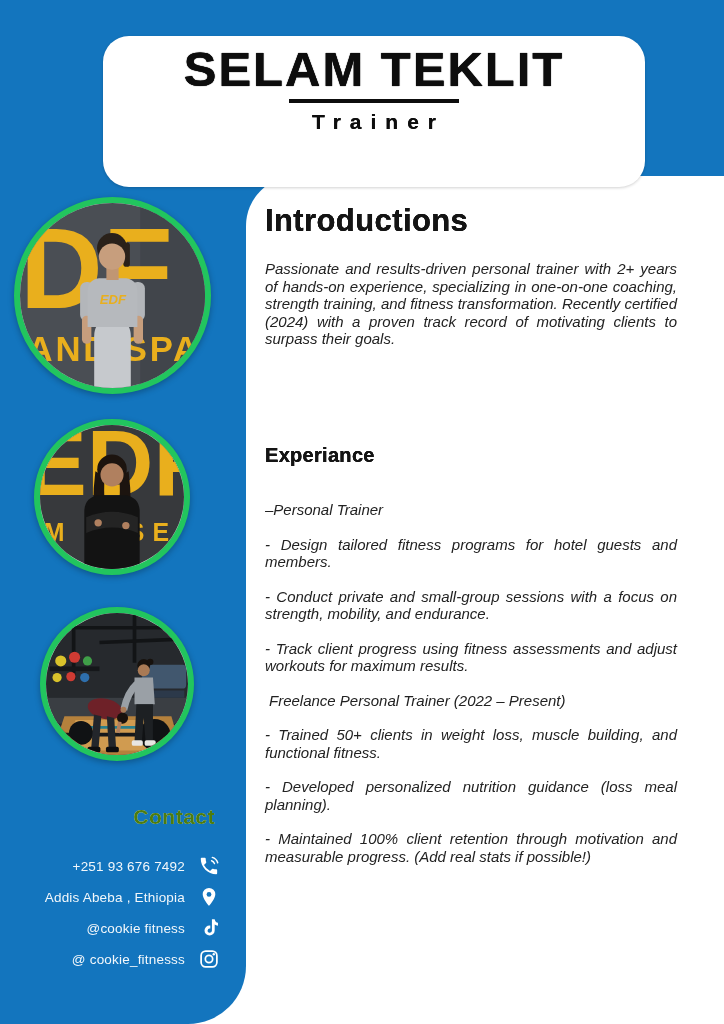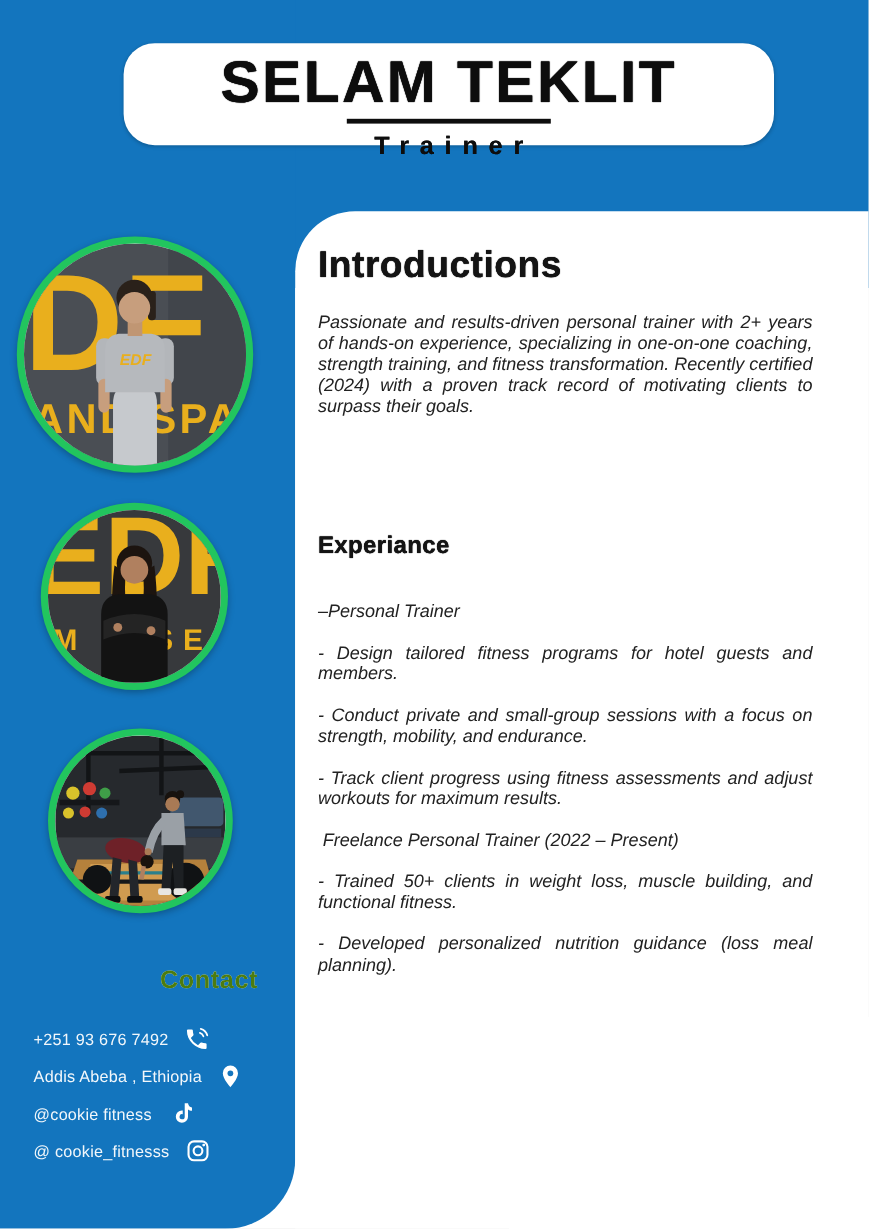--- a/index.html
+++ b/index.html
@@ -15,21 +15,21 @@
     background:#ffffff;overflow:hidden;
     font-family:"Liberation Sans",sans-serif;
   }
   
   .bg-top{position:absolute;left:0;top:0;right:0;height:240px;background:var(--blue);}
   .sidebar{position:absolute;left:0;top:0;bottom:0;width:246px;background:var(--blue);border-bottom-right-radius:58px;}
   .main-panel{position:absolute;left:246px;top:176px;right:0;bottom:0;background:#ffffff;border-top-left-radius:50px;}
 
   
   .header-card{
-    position:absolute;left:103px;top:36px;width:542px;height:85px;
+    position:absolute;left:103px;top:36px;width:542px;height:151px;
     background:#ffffff;border-radius:26px;text-align:center;
     box-shadow:0 1px 3px rgba(0,0,0,.18);
   }
   .name-title{
     margin:8px 0 0;font-size:49px;font-weight:bold;color:#0d0d0d;
     letter-spacing:2px;line-height:1.06;
     text-shadow:0 0 .7px #0d0d0d,0 0 .7px #0d0d0d;
   }
   .title-divider{width:170px;height:4px;background:#0d0d0d;margin:3px auto 7px;}
   .role-subtitle{
@@ -63,21 +63,21 @@
   .experience .section-heading{font-size:20px;margin-bottom:34px;letter-spacing:.3px;}
   .experience .body-text{margin-bottom:17px;}
   .experience .indent{padding-left:4px;}
 
   
   .contact{position:absolute;left:28px;top:805px;width:192px;color:#ffffff;}
   .contact-heading{
     margin:0 5px 26px 0;font-size:21px;font-weight:bold;text-align:right;
     color:#4d7c0f;letter-spacing:.5px;text-shadow:0 0 .5px #fff;
   }
-  .contact-row{display:flex;justify-content:flex-start;align-items:center;gap:13px;height:22px;margin-bottom:9px;}
+  .contact-row{display:flex;justify-content:flex-end;align-items:center;gap:13px;height:22px;margin-bottom:9px;}
   .contact-label{font-size:13.5px;color:#f2f7fb;letter-spacing:.2px;white-space:nowrap;}
   .cicon{width:22px;height:22px;flex:0 0 22px;}
   .cicon svg{display:block;width:22px;height:22px;}
 </style>
 </head>
 <body>
 
 <div class="page">
 
   <div class="bg-top"></div>
@@ -189,20 +189,21 @@
 
   <section class="experience">
     <h2 class="section-heading">Experiance</h2>
     <p class="body-text">–Personal Trainer</p>
     <p class="body-text">- Design tailored fitness programs for hotel guests and members.</p>
     <p class="body-text">- Conduct private and small-group sessions with a focus on strength, mobility, and endurance.</p>
     <p class="body-text">- Track client progress using fitness assessments and adjust workouts for maximum results.</p>
     <p class="body-text indent">Freelance Personal Trainer (2022 – Present)</p>
     <p class="body-text">- Trained 50+ clients in weight loss, muscle building, and functional fitness.</p>
     <p class="body-text">- Developed personalized nutrition guidance (loss meal planning).</p>
+    <p class="body-text">- Maintained 100% client retention through motivation and measurable progress. (Add real stats if possible!)</p>
   </section>
 
   <div class="contact">
     <h2 class="contact-heading">Contact</h2>
 
     <div class="contact-row">
       <span class="contact-label">+251 93 676 7492</span>
       <span class="cicon">
         <svg viewBox="0 0 24 24">
           <path fill="#fff" d="M6.54 10.9a15.1 15.1 0 0 0 6.56 6.56l2.2-2.2a1 1 0 0 1 1.03-.24c1.12.37 2.32.57 3.57.57a1 1 0 0 1 1 1v3.41a1 1 0 0 1-1 1C10.75 21 3 13.25 3 4.1a1 1 0 0 1 1-1h3.42a1 1 0 0 1 1 1c0 1.25.2 2.45.57 3.57a1 1 0 0 1-.25 1.02l-2.2 2.2z"></path>

